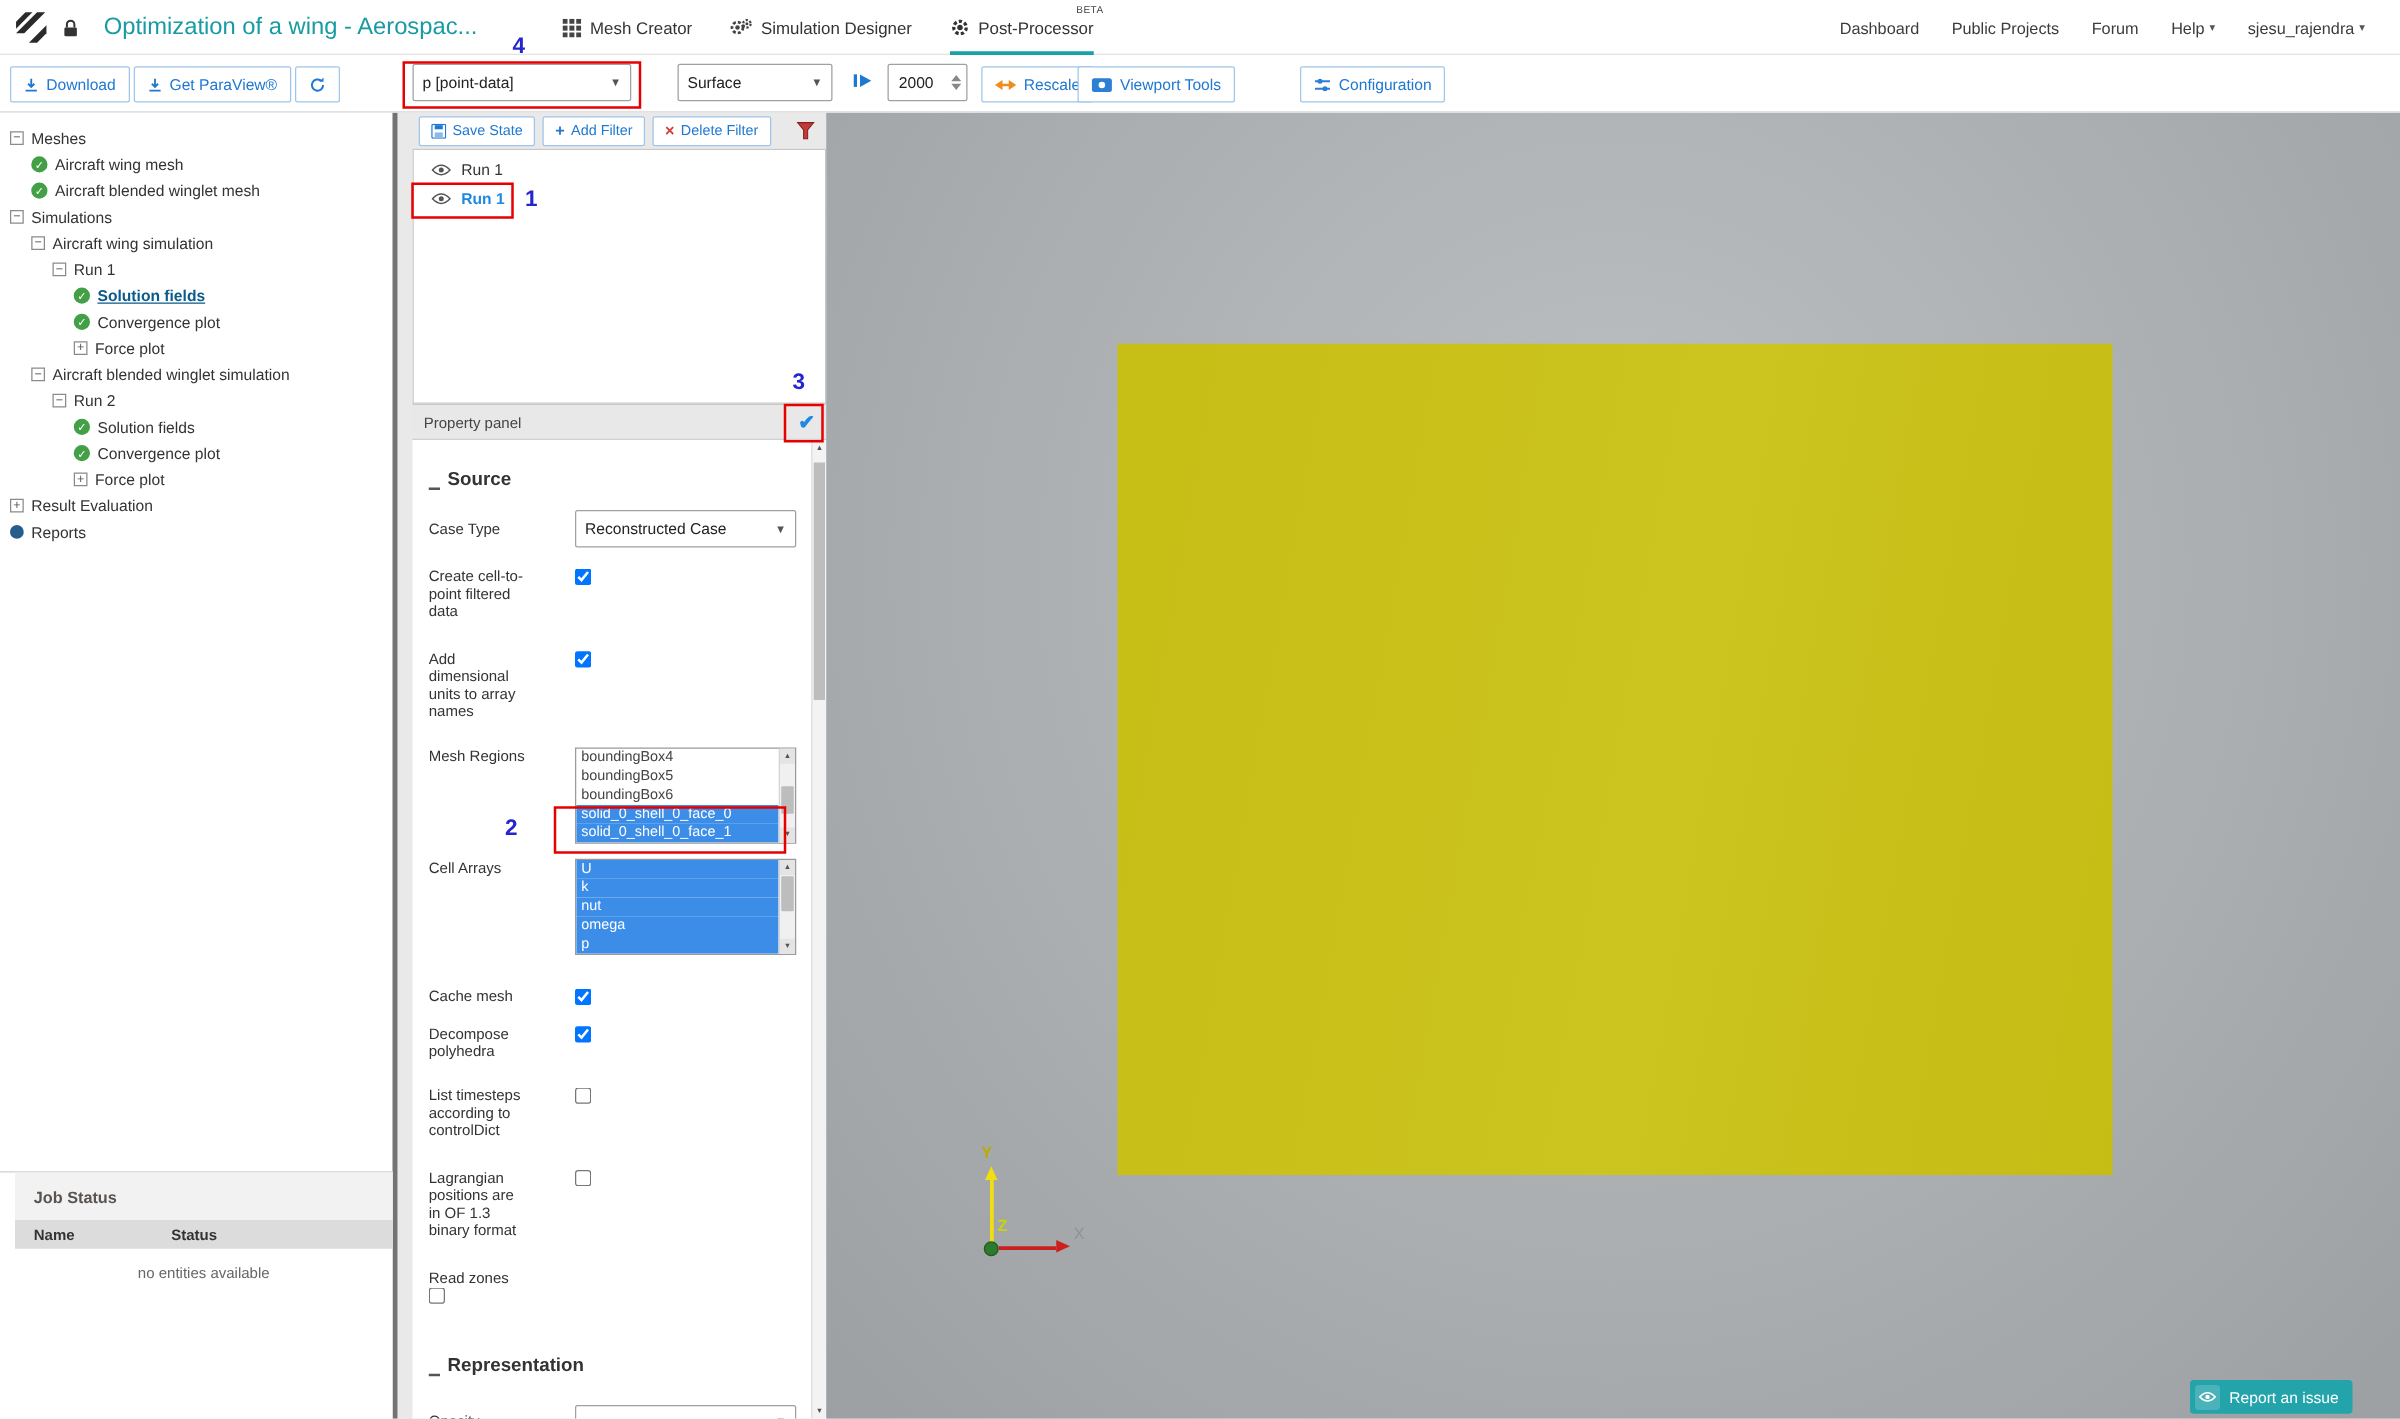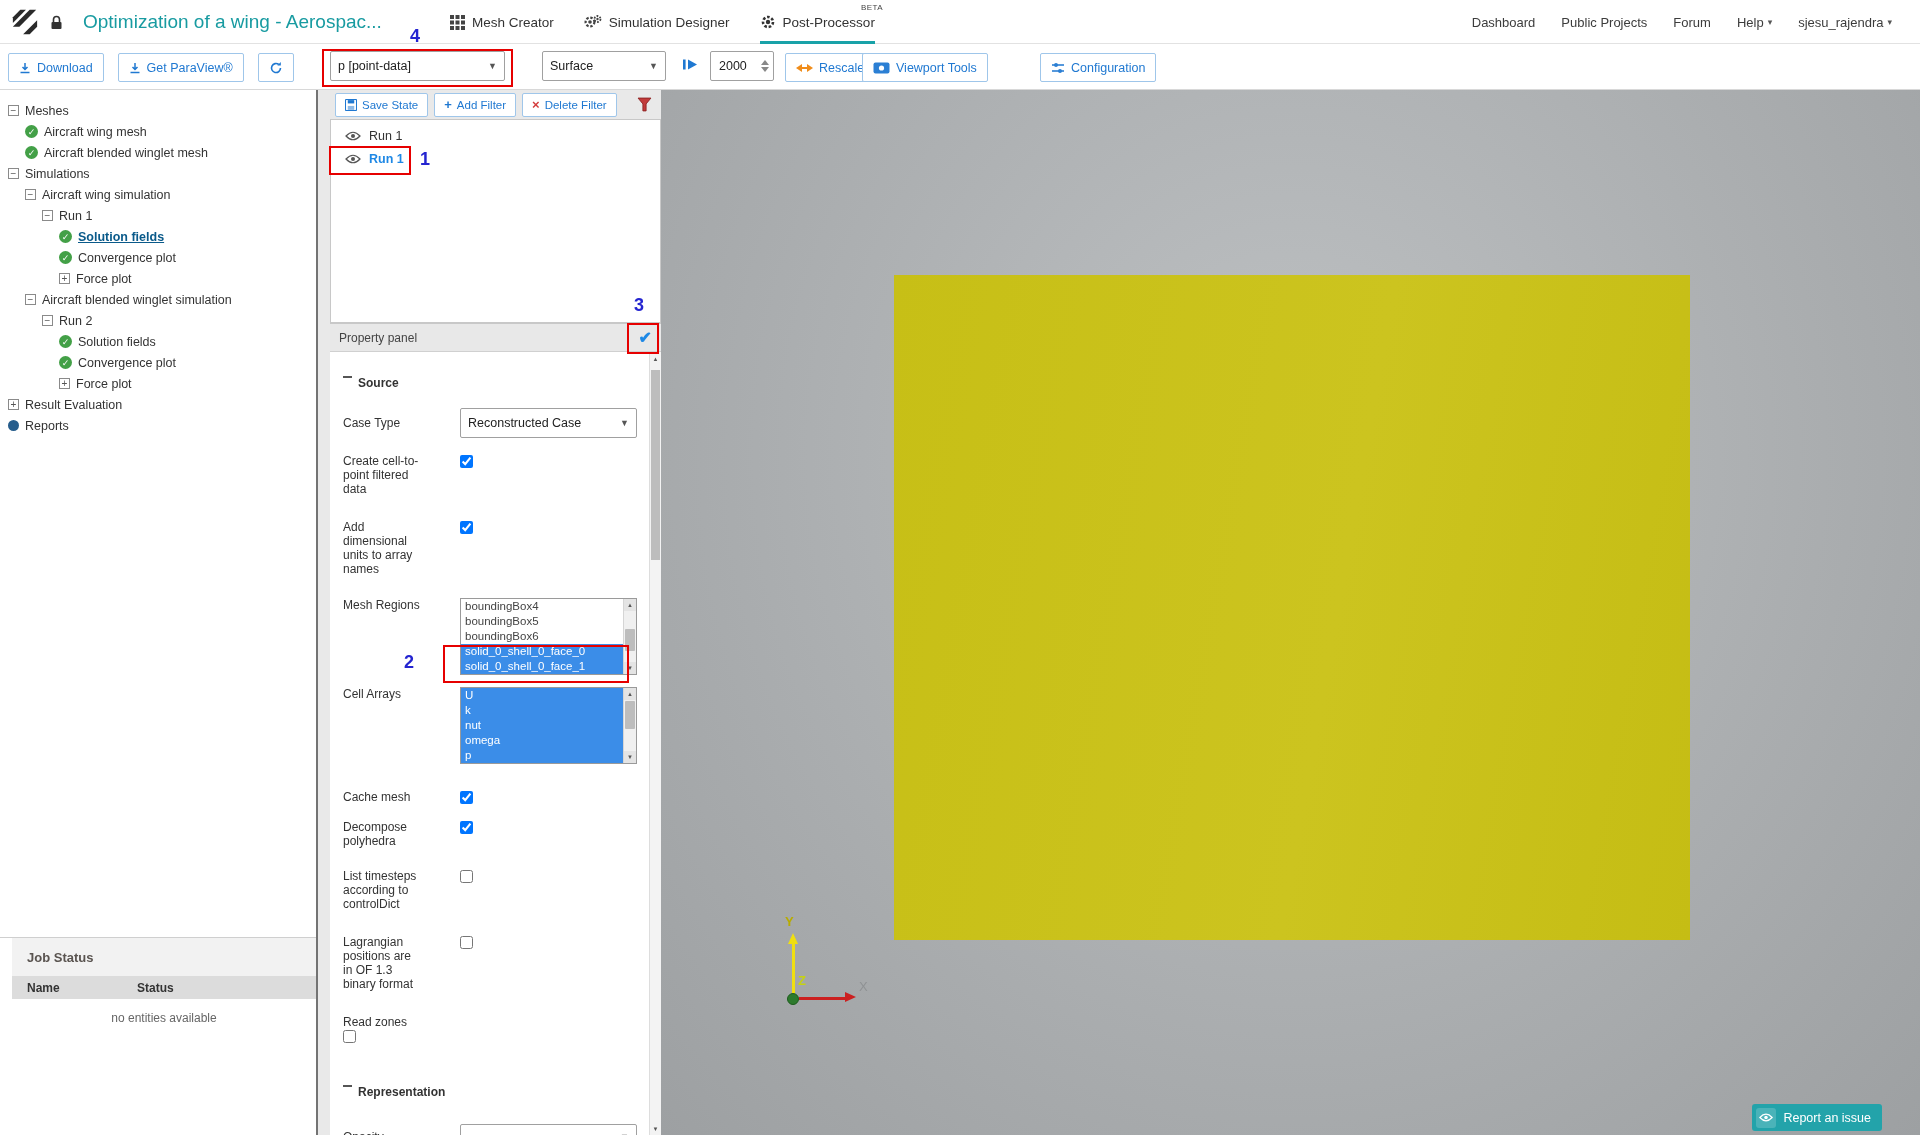--- a/index.html
+++ b/index.html
@@ -15,37 +15,37 @@
   .tab { height:44px; display:flex; align-items:center; gap:7px; font-size:13.5px; color:#333; position:relative; cursor:pointer; }
   .tab.active { border-bottom:3px solid #18a2a8; padding-top:3px; }
   .beta { position:absolute; top:3px; right:-8px; font-size:8px; color:#444; letter-spacing:.4px; }
   .topbar-nav { position:absolute; right:0; top:0; height:44px; display:flex; align-items:center; gap:26px; padding-right:28px; font-size:13px; color:#3c3c3c; }
   .nav-item { display:flex; align-items:center; gap:4px; cursor:pointer; white-space:nowrap; }
   .caret { font-size:9px; color:#555; }
 
   
   .toolbar { position:absolute; left:0; top:44px; width:1920px; height:46px; background:#fff; border-bottom:1px solid #d8d8d8; z-index:9; }
   .btn-blue { display:inline-flex; align-items:center; gap:6px; height:29px; padding:0 10px; background:#fff; border:1px solid #9fc6ea; border-radius:2px; color:#1f78d1; font-size:12.5px; cursor:pointer; white-space:nowrap; }
-  .tb-left { position:absolute; left:8px; top:9px; display:flex; gap:14px; }
+  .tb-left { position:absolute; left:8px; top:9px; display:flex; gap:3px; }
   .fselect { background:#fff; border:1px solid #a0a0a0; border-radius:2px; display:flex; align-items:center; justify-content:space-between; padding:0 7px; font-size:12.5px; color:#222; cursor:pointer; }
   .sel-arrow { font-size:9px; color:#555; margin-left:6px; }
   .tb-field { position:absolute; left:330px; top:7px; width:175px; height:30px; }
   .tb-surface { position:absolute; left:542px; top:7px; width:124px; height:30px; }
   .tb-play { position:absolute; left:682px; top:13px; cursor:pointer; }
   .numinput { position:absolute; left:710px; top:7px; width:64px; height:30px; background:#fff; border:1px solid #a0a0a0; border-radius:2px; display:flex; align-items:center; justify-content:space-between; padding:0 4px 0 8px; font-size:12.5px; color:#222; }
   .spin { display:flex; flex-direction:column; gap:2px; }
   .spin i { display:block; width:0; height:0; border-left:4px solid transparent; border-right:4px solid transparent; }
   .spin .up { border-bottom:5px solid #888; }
   .spin .dn { border-top:5px solid #888; }
   .tb-rescale { position:absolute; left:785px; top:9px; }
   .tb-vptools { position:absolute; left:862px; top:9px; }
   .tb-config { position:absolute; left:1040px; top:9px; }
 
   
-  .sidebar { position:absolute; left:0; top:90px; width:318px; bottom:0; background:#fff; border-right:2px solid #737373; }
+  .sidebar { position:absolute; left:0; top:90px; width:318px; bottom:0; background:#fff; border-right:4px solid #737373; }
   .tree { padding-top:10px; }
   .trow { display:flex; align-items:center; height:21px; gap:6px; font-size:12.5px; color:#333; cursor:pointer; }
   .lv0 { padding-left:8px; } .lv1 { padding-left:25px; } .lv2 { padding-left:42px; } .lv3 { padding-left:59px; }
   .trow.selected .tlabel { color:#0a5a8a; font-weight:bold; text-decoration:underline; }
   .ic-check { width:13px; height:13px; border-radius:50%; background:#43a047; color:#fff; display:inline-flex; align-items:center; justify-content:center; font-size:9px; flex:none; }
   .ic-check::after { content:"✓"; }
   .ic-box { width:11px; height:11px; border:1px solid #8a8a8a; background:#fff; color:#555; display:inline-flex; align-items:center; justify-content:center; font-size:10px; line-height:9px; flex:none; }
   .ic-box.collapse::after { content:"−"; }
   .ic-box.expand::after { content:"+"; }
   .ic-dot { width:11px; height:11px; border-radius:50%; background:#265d8c; flex:none; }
@@ -62,21 +62,21 @@
   .btn-small { display:inline-flex; align-items:center; gap:5px; height:24px; padding:0 9px; background:#fff; border:1px solid #9fc6ea; border-radius:2px; color:#1f78d1; font-size:11.5px; cursor:pointer; white-space:nowrap; }
   .plus-glyph { color:#1f78d1; font-weight:bold; font-size:13px; }
   .x-glyph { color:#d33c3c; font-weight:bold; font-size:13px; }
   .funnel { margin-left:auto; margin-right:5px; cursor:pointer; display:flex; }
   .pipeline { height:204px; background:#fff; border:1px solid #c8c8c8; padding-top:4px; }
   .prow-pipe { height:23px; display:flex; align-items:center; gap:8px; padding-left:14px; font-size:12.5px; color:#333; cursor:pointer; }
   .prow-pipe.selected { color:#1e88e5; font-weight:bold; }
   .prop-header { height:29px; background:#e8e8e8; border-top:1px solid #c8c8c8; border-bottom:1px solid #d0d0d0; display:flex; align-items:center; padding:0 9px; font-size:12px; color:#444; }
   .apply-check { margin-left:auto; color:#1e88e5; font-size:16px; font-weight:bold; cursor:pointer; }
   .prop-body { flex:1; background:#fff; position:relative; overflow:hidden; padding:24px 24px 0 13px; }
-  .sect-header { display:flex; align-items:flex-start; gap:6px; font-size:12px; font-weight:bold; color:#333; height:16px; }
+  .sect-header { display:flex; align-items:flex-end; gap:6px; font-size:15px; font-weight:bold; color:#333; height:16px; }
   .sect-dash { width:9px; height:2px; background:#555; display:inline-block; }
   .mb16{margin-bottom:16px;} .mb24{margin-bottom:24px;} .mb22{margin-bottom:22px;}
   .mb12{margin-bottom:12px;} .mb26{margin-bottom:26px;} .mb14{margin-bottom:14px;}
   .mb21{margin-bottom:21px;} .mb54{margin-bottom:54px;}
   .prow { display:flex; }
   .plabel { width:80px; margin-right:37px; font-size:12px; line-height:14px; color:#333; flex:none; }
   .row-casetype { height:30px; align-items:center; }
   .row-c2p { height:42px; } .row-addunits { height:56px; } .row-mesh { height:77px; }
   .row-cell { height:77px; } .row-cache { height:16px; } .row-decompose { height:28px; }
   .row-listts { height:42px; } .row-lag { height:56px; } .row-read { height:16px;flex-direction:column; }

